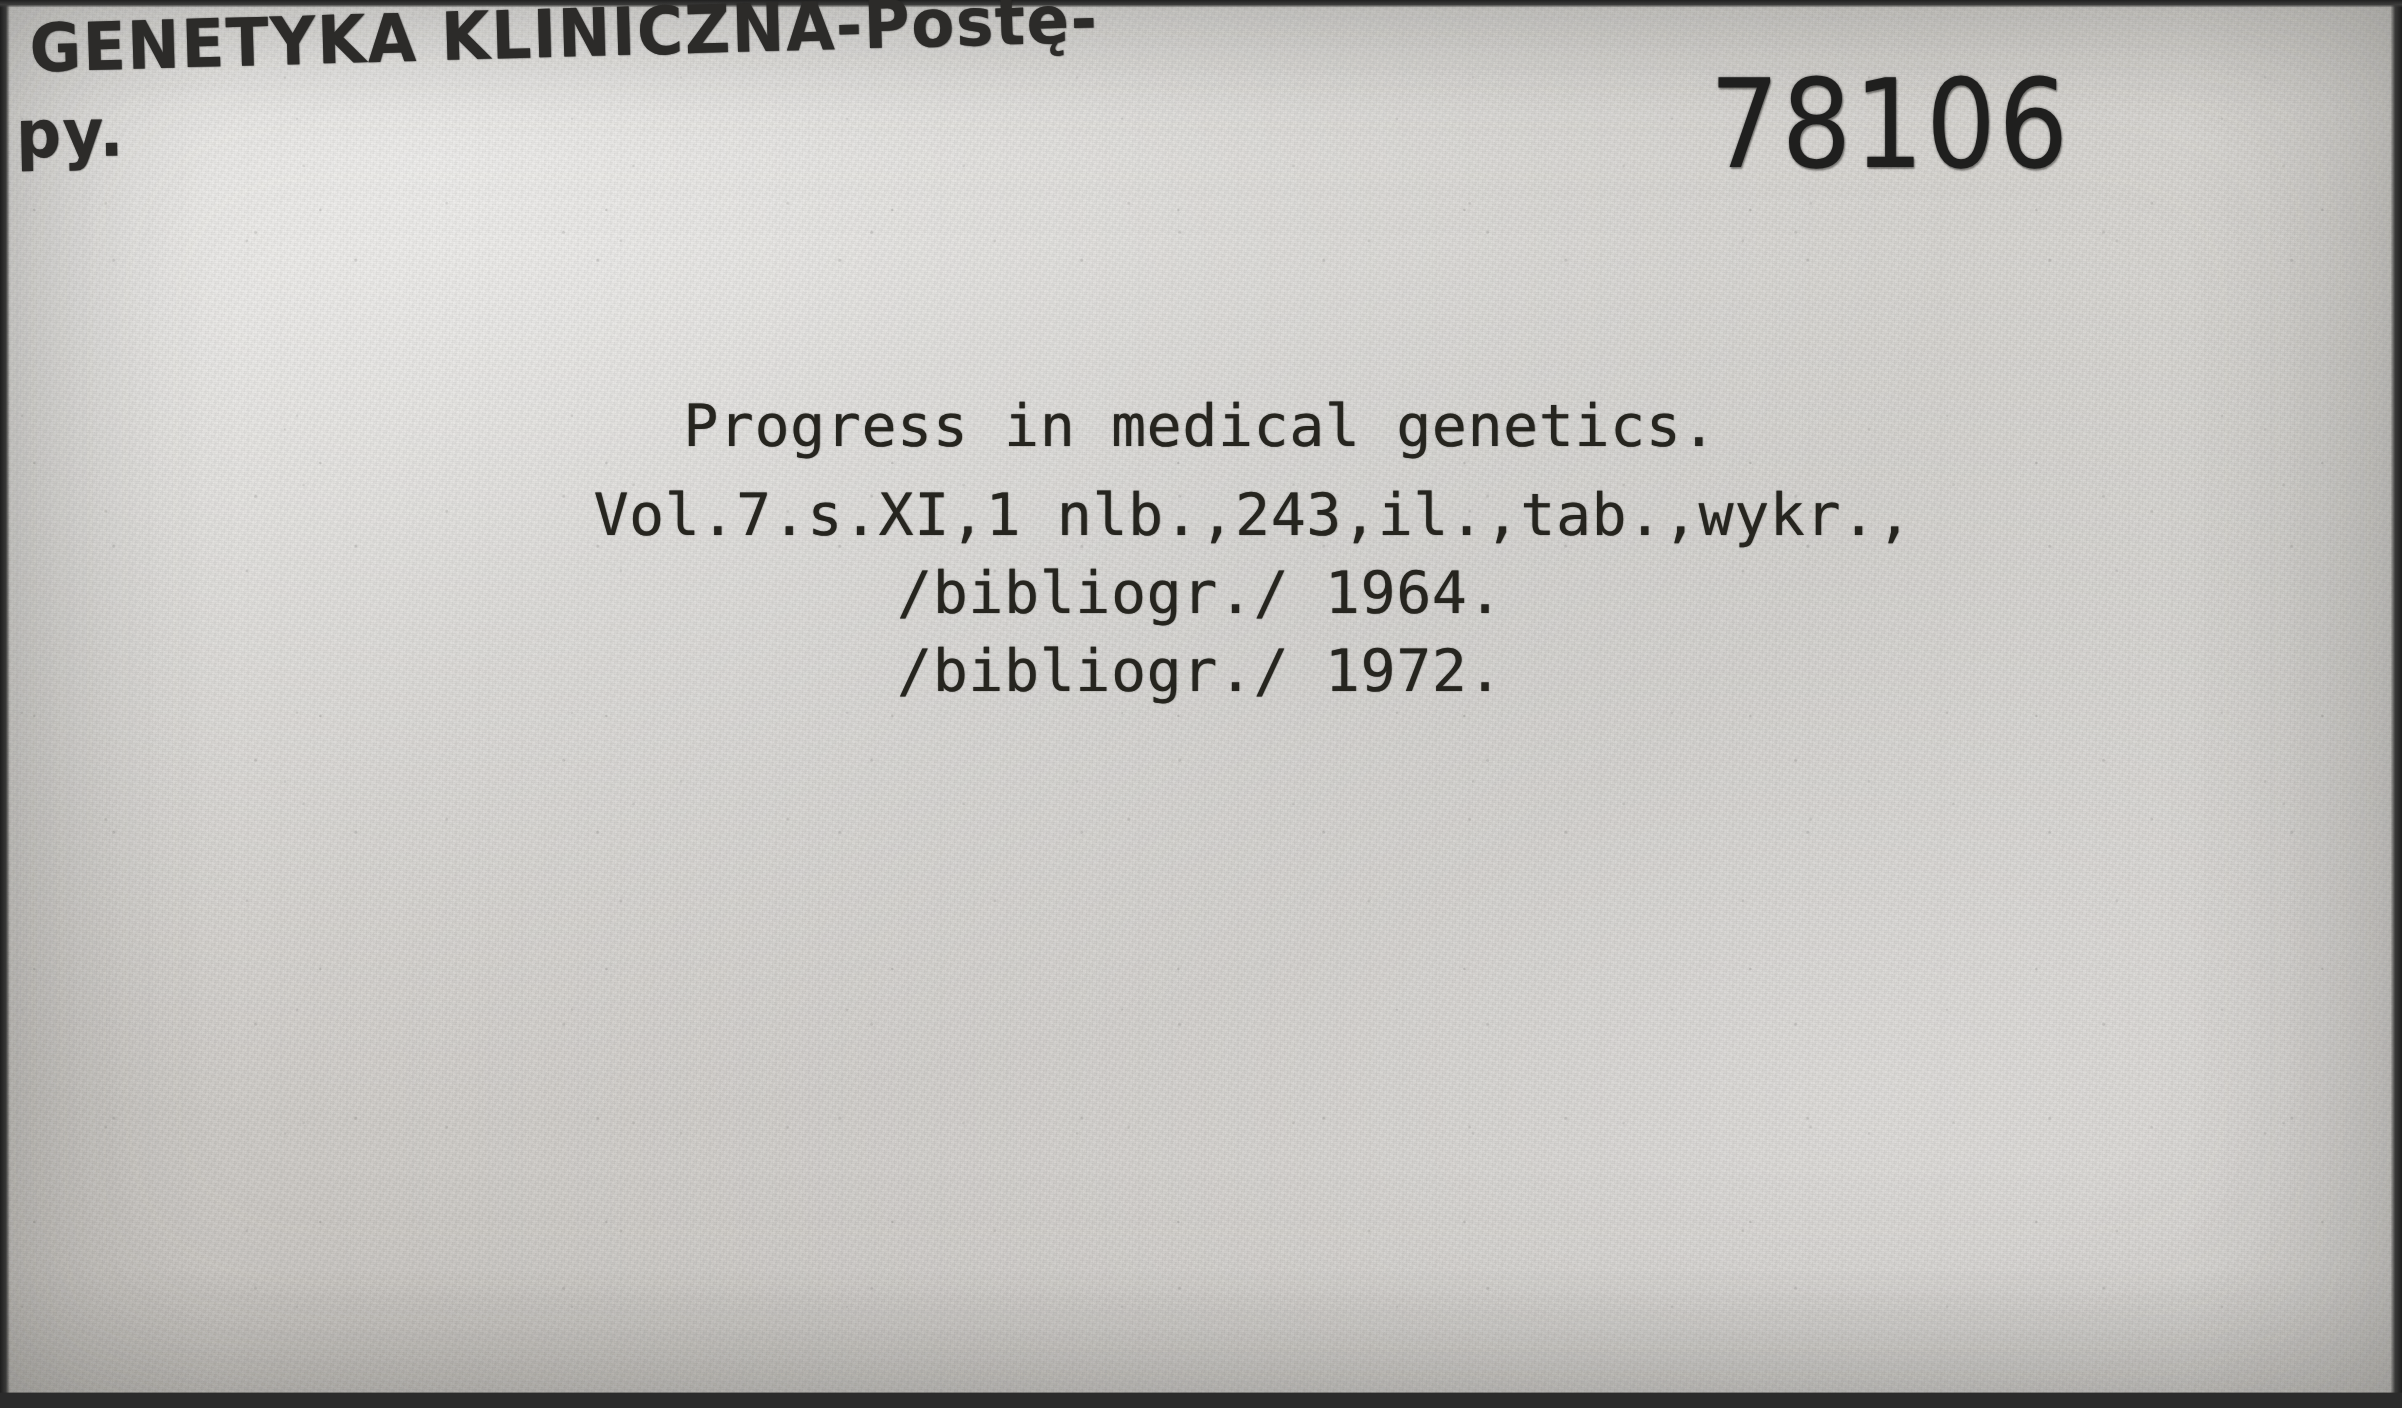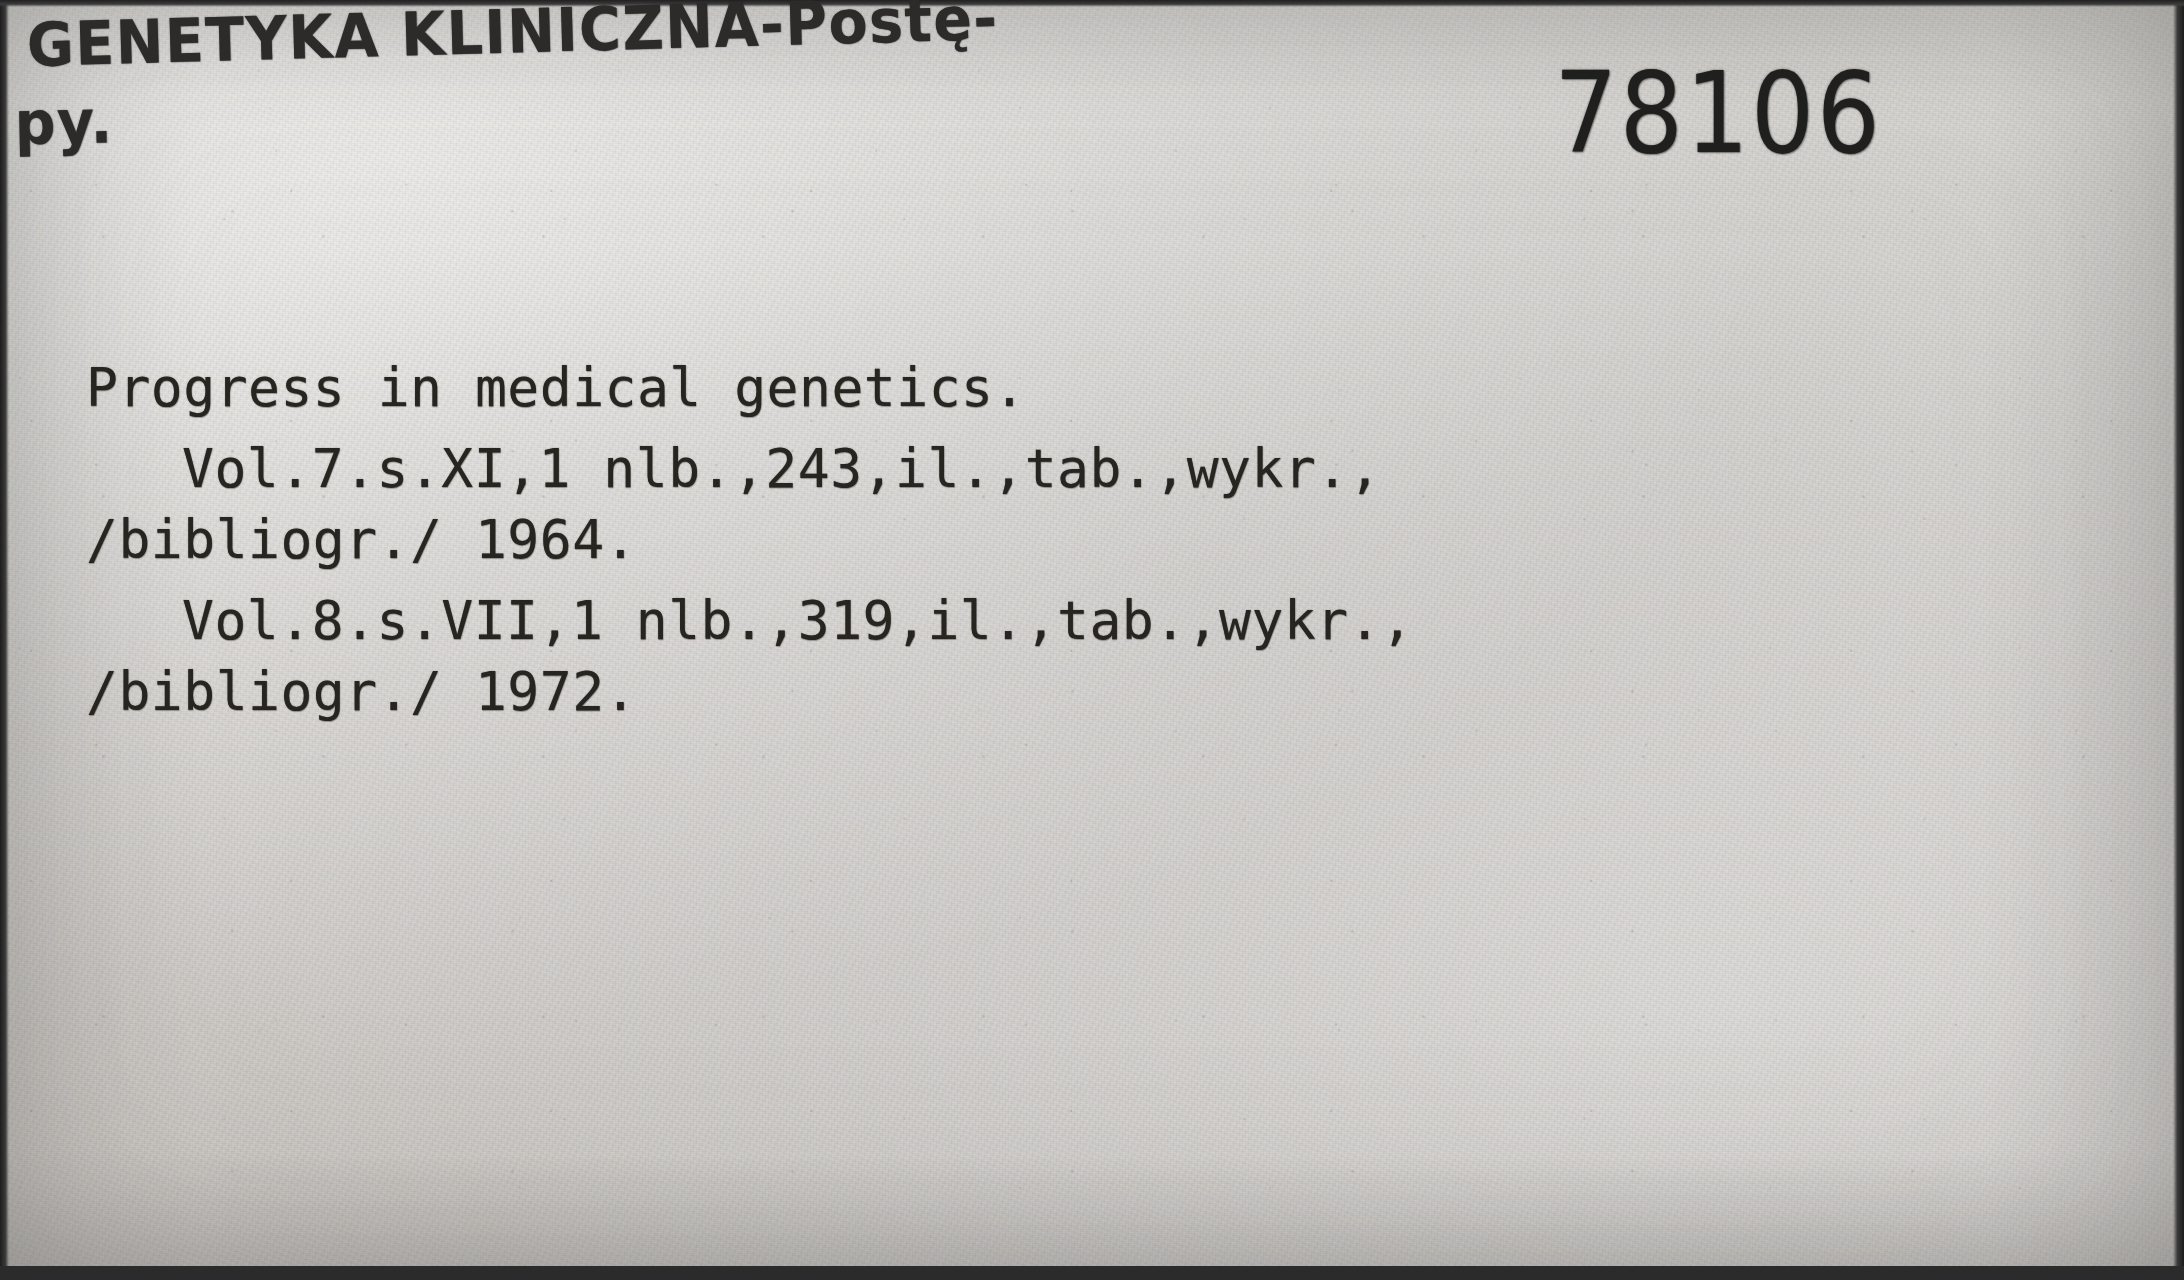--- a/index.html
+++ b/index.html
@@ -114,20 +114,21 @@
     transform: scaleY(1.12);
     transform-origin: left top;
   }
 
   
   #typed-block {
     position: absolute;
     left: 86px;
     top: 352px;
     width: 2010px;
+    text-align: center;
   }
   .typed {
     font-family: "DejaVu Sans Mono", monospace;
     font-size: 53px;
     line-height: 71px;
     color: #26251f;
     white-space: pre;
     letter-spacing: 0.5px;
     text-shadow: 0 0 1.2px rgba(40,40,35,0.55), 0.5px 0.5px 0.7px rgba(30,30,26,0.3);
   }
@@ -156,19 +157,18 @@
   <div id="stamp-number">78106</div>
 
   <div id="typed-block">
 
     <div class="typed">Progress in medical genetics.</div>
 
     <div class="typed indent2 para-gap">Vol.7.s.XI,1 nlb.,243,il.,tab.,wykr.,</div>
 
     <div class="typed">/bibliogr./ 1964.</div>
 
-    <div class="typed indent2 para-gap">Vol.8.s.VII,1 nlb.,319,il.,tab.,wykr.,</div>
 
     <div class="typed">/bibliogr./ 1972.</div>
 
   </div>
 
 </div>
 
 </body></html>

